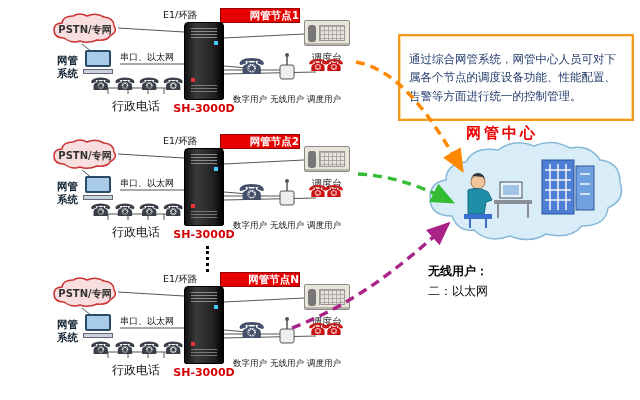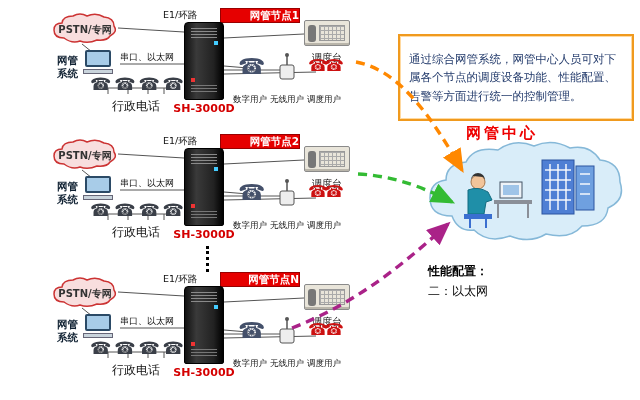--- a/index.html
+++ b/index.html
@@ -283,21 +283,21 @@
         <path d="M49 42 a7 7 0 0 1 14 0 l-2 -3 l-10 -1 z" fill="#333333"></path>
         <path d="M46 52 Q56 48 66 54 L70 62 L64 64 L62 76 L46 76 Z" fill="#1f8fa8" stroke="#136b80"></path>
         <rect x="42" y="76" width="28" height="5" fill="#3a6fd0"></rect>
         <line x1="48" y1="81" x2="48" y2="90" stroke="#3a6fd0" stroke-width="2"></line>
         <line x1="64" y1="81" x2="64" y2="90" stroke="#3a6fd0" stroke-width="2"></line>
       </g>
     </svg>
   </div>
 
   <div class="conn-block">
-    <div class="hd">性能配置：</div>
+    <div class="hd">无线用户：</div>
     <div>二：以太网</div>
   </div>
 
   <svg class="arrows" width="640" height="400">
     <defs>
       <marker id="ah-o" markerWidth="9" markerHeight="9" refX="6" refY="3" orient="auto">
           <path d="M0 0 L7 3 L0 6 Z" fill="#ff8800"></path>
         </marker>
       <marker id="ah-g" markerWidth="9" markerHeight="9" refX="6" refY="3" orient="auto">
           <path d="M0 0 L7 3 L0 6 Z" fill="#33bb33"></path>

